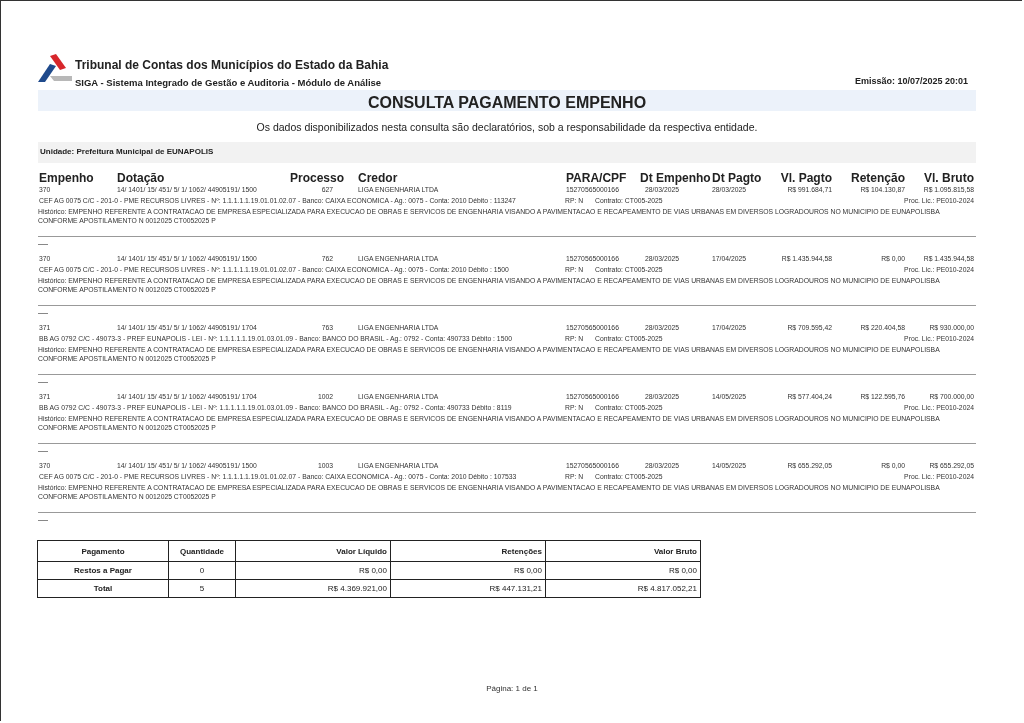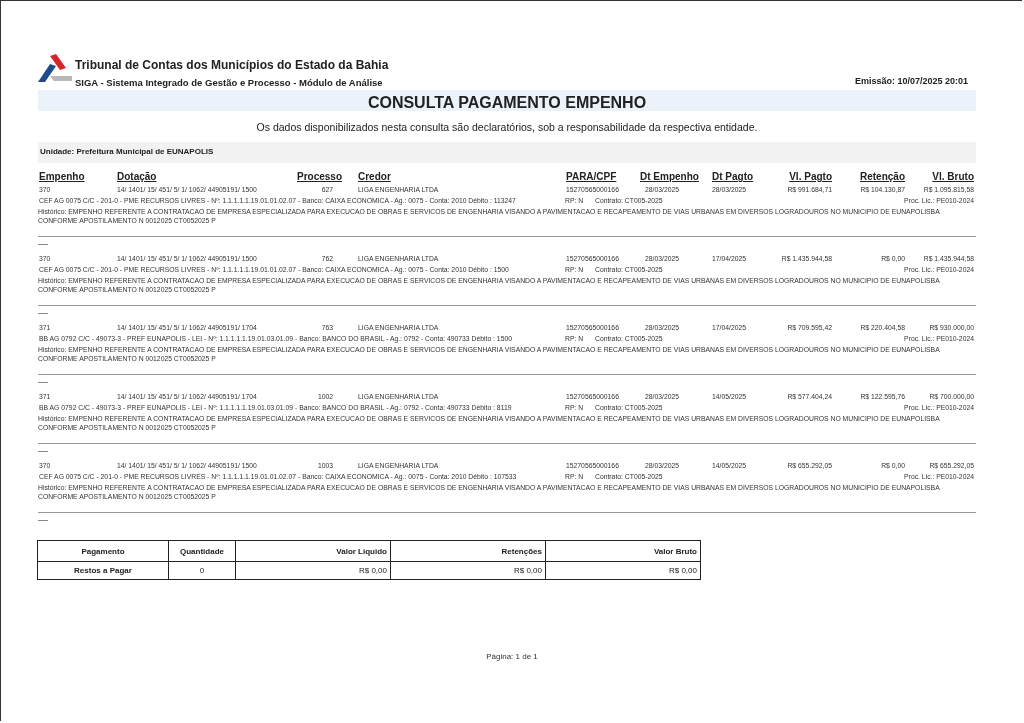--- a/index.html
+++ b/index.html
@@ -10,47 +10,47 @@
   .frame { position: absolute; left: 0; top: 0; width: 1022px; height: 721px; border: 1px solid #333; border-right: none; border-bottom: none; box-sizing: border-box; }
   .logo { position: absolute; left: 36px; top: 54px; width: 36px; height: 30px; }
   .org-title { position: absolute; left: 75px; top: 58px; font-size: 12px; font-weight: bold; color: #222; white-space: nowrap; }
   .sys-title { position: absolute; left: 75px; top: 77px; font-size: 9.5px; font-weight: bold; color: #222; white-space: nowrap; }
   .emissao { position: absolute; right: 56px; top: 76px; font-size: 9px; font-weight: bold; color: #222; white-space: nowrap; }
   .title-bar { position: absolute; left: 38px; top: 90px; width: 938px; height: 21px; background: #ecf2fa; }
   .title-bar span { position: absolute; left: 0; right: 0; top: 4px; text-align: center; font-size: 16px; font-weight: bold; color: #222; }
   .disclaimer { position: absolute; left: 38px; width: 938px; top: 121px; text-align: center; font-size: 10.5px; color: #222; }
   .unidade { position: absolute; left: 38px; top: 142px; width: 938px; height: 21px; background: #f2f2f2; }
   .unidade span { position: absolute; left: 2px; top: 5px; font-size: 8px; font-weight: bold; color: #222; }
-  .hdr { position: absolute; top: 171px; font-size: 10px; font-weight: bold; color: #222; white-space: nowrap; text-decoration: underline; }
+  .hdr { position: absolute; top: 171px; font-size: 12px; font-weight: bold; color: #222; white-space: nowrap; }
   .cell { position: absolute; font-size: 6.8px; color: #333; white-space: nowrap; }
   .r { text-align: right; }
   .record { position: absolute; left: 0; width: 1024px; height: 68px; }
   .hist { position: absolute; left: 38px; width: 935px; font-size: 6.8px; color: #333; line-height: 9px; }
   .sep { position: absolute; left: 38px; width: 938px; height: 1px; background: #999; }
   .dash { position: absolute; left: 38px; width: 10px; height: 1px; background: #888; }
   table.summary { position: absolute; left: 37px; top: 540px; border-collapse: collapse; font-size: 8px; color: #222; }
   table.summary th, table.summary td { border: 1.5px solid #222; padding: 0 3px; height: 17px; }
   table.summary th { font-weight: bold; height: 20px; }
   table.summary td.lbl { font-weight: bold; text-align: center; }
   .c { text-align: center; }
   .rt { text-align: right; }
-  .pagina { position: absolute; left: 0; width: 1024px; top: 652px; text-align: center; font-size: 8px; color: #333; }
+  .pagina { position: absolute; left: 0; width: 1024px; top: 684px; text-align: center; font-size: 8px; color: #333; }
 </style>
 </head>
 <body>
 
 <div class="frame"></div>
 
 <svg class="logo" viewBox="0 0 36 30">
   <polygon points="14,2 20,0 30,14 24,16" fill="#d7262b"></polygon>
   <polygon points="2,28 14,10 20,12 9,28" fill="#1f4a8c"></polygon>
   <polygon points="14,22 36,22 36,27 18,27" fill="#b8b8b8"></polygon>
 </svg>
 <div class="org-title">Tribunal de Contas dos Municípios do Estado da Bahia</div>
-<div class="sys-title">SIGA - Sistema Integrado de Gestão e Processo - Módulo de Análise</div>
+<div class="sys-title">SIGA - Sistema Integrado de Gestão e Auditoria - Módulo de Análise</div>
 <div class="emissao">Emissão: 10/07/2025 20:01</div>
 
 <div class="title-bar">
   <span>CONSULTA PAGAMENTO EMPENHO</span>
 </div>
 <div class="disclaimer">Os dados disponibilizados nesta consulta são declaratórios, sob a responsabilidade da respectiva entidade.</div>
 
 <div class="unidade">
   <span>Unidade: Prefeitura Municipal de EUNAPOLIS</span>
 </div>
@@ -177,16 +177,23 @@
     </tr>
   </thead>
   <tbody>
     <tr>
       <td class="lbl">Restos a Pagar</td>
       <td class="c">0</td>
       <td class="rt">R$ 0,00</td>
       <td class="rt">R$ 0,00</td>
       <td class="rt">R$ 0,00</td>
     </tr>
+    <tr>
+      <td class="lbl">Total</td>
+      <td class="c">5</td>
+      <td class="rt">R$ 4.369.921,00</td>
+      <td class="rt">R$ 447.131,21</td>
+      <td class="rt">R$ 4.817.052,21</td>
+    </tr>
   </tbody>
 </table>
 
 <div class="pagina">Página: 1 de 1</div>
 
 </body></html>

